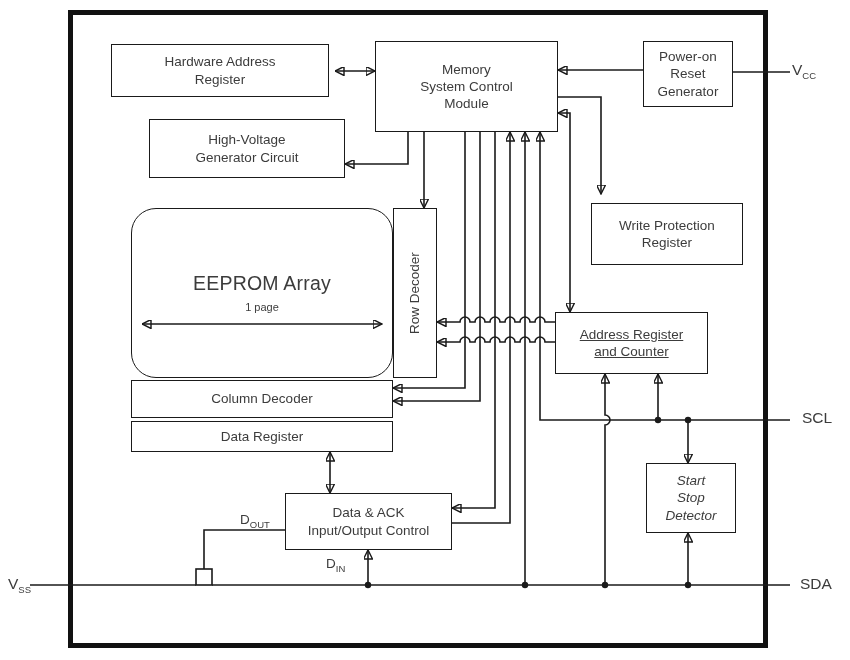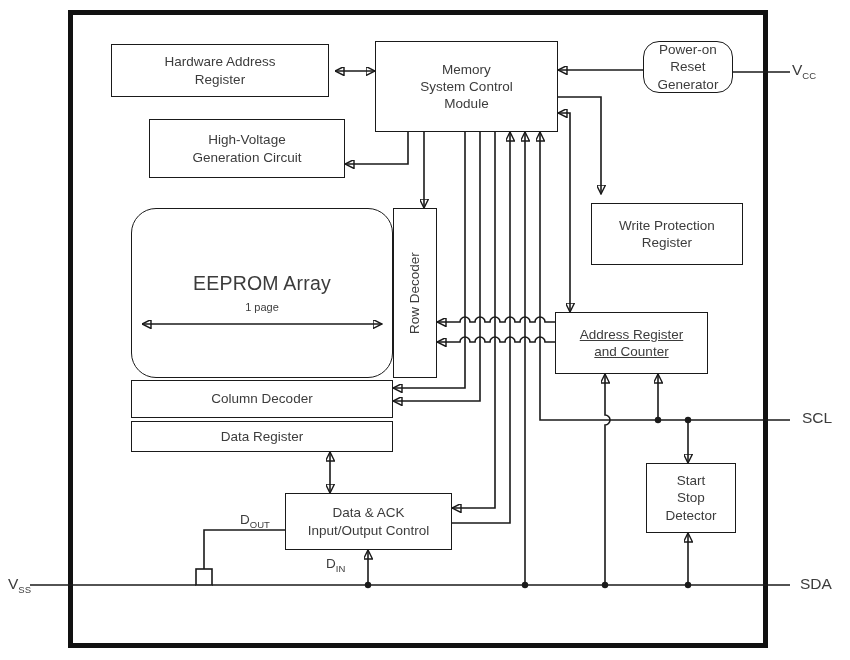--- a/index.html
+++ b/index.html
@@ -46,47 +46,47 @@
 
   <div class="chip-border"></div>
 
   <div class="blk" style="left:111px;top:44px;width:218px;height:53px;">Hardware Address
 Register</div>
 
   <div class="blk" style="left:375px;top:41px;width:183px;height:91px;">Memory
 System Control
 Module</div>
 
-  <div class="blk" style="left:643px;top:41px;width:90px;height:52px;border-radius:16px;">Power-on
+  <div class="blk" style="left:643px;top:41px;width:90px;height:66px;">Power-on
 Reset
 Generator</div>
 
   <div class="blk" style="left:149px;top:119px;width:196px;height:59px;">High-Voltage
-Generation Circuit</div>
+Generator Circuit</div>
 
   <div class="blk big-title" style="left:131px;top:208px;width:262px;height:170px;">EEPROM Array</div>
 
   <div class="sub-label" style="left:131px;top:301px;width:262px;text-align:center;">1 page</div>
 
   <div class="blk vertical-text" style="left:393px;top:208px;width:44px;height:170px;">Row Decoder</div>
 
   <div class="blk" style="left:591px;top:194px;width:152px;height:62px;margin-top:9px;">Write Protection
 Register</div>
 
   <div class="blk" style="left:555px;top:312px;width:153px;height:62px;text-decoration:underline;">Address Register
 and Counter</div>
 
   <div class="blk" style="left:131px;top:421px;width:262px;height:31px;">Data Register</div>
 
   <div class="blk" style="left:131px;top:380px;width:262px;height:38px;">Column Decoder</div>
 
   <div class="blk" style="left:285px;top:493px;width:167px;height:57px;">Data &amp; ACK
 Input/Output Control</div>
 
-  <div class="blk" style="left:646px;top:463px;width:90px;height:70px;">Start
+  <div class="blk" style="left:646px;top:463px;width:90px;height:70px;font-style:italic;">Start
 Stop
 Detector</div>
 
   <div class="pin" style="left:792px;top:61px;">
     <span>V</span><sub>CC</sub>
   </div>
   <div class="pin" style="left:802px;top:409px;">SCL</div>
   <div class="pin" style="left:800px;top:575px;">SDA</div>
   <div class="pin" style="left:8px;top:575px;">
     <span>V</span><sub>SS</sub>

